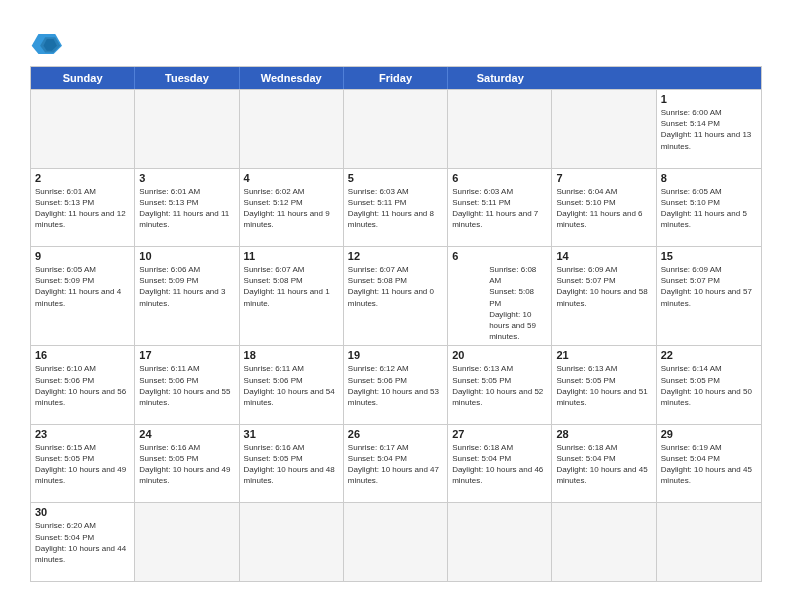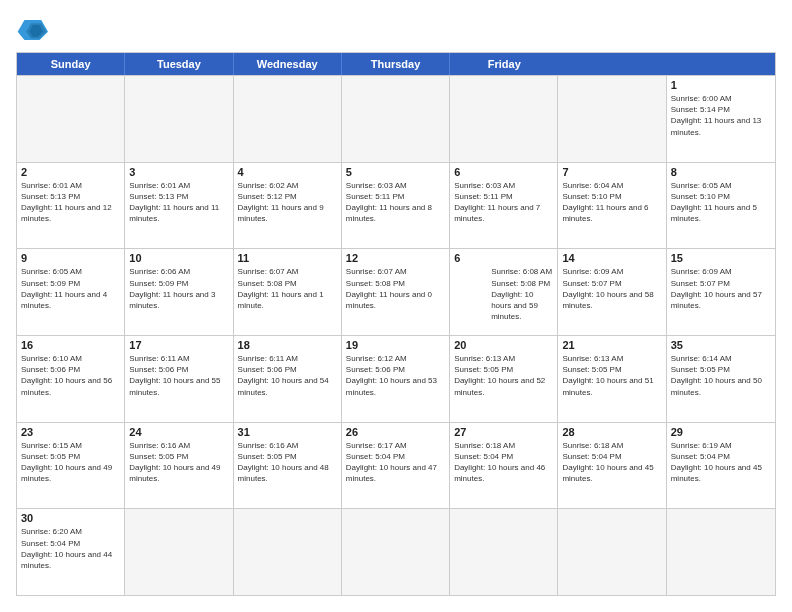--- a/index.html
+++ b/index.html
@@ -6,21 +6,21 @@
     body {
       font-family: Arial, sans-serif;
       background: #fff;
       width: 792px;
       height: 612px;
       overflow: hidden;
     }
     .page {
       width: 792px;
       height: 612px;
-      padding: 16px;
+      padding: 30px;
       display: flex;
       flex-direction: column;
     }
     .header {
       display: flex;
       align-items: flex-start;
       justify-content: space-between;
       margin-bottom: 8px;
     }
     .logo {
@@ -129,22 +129,22 @@
       <div class="month-title"></div>
       <div class="subtitle"></div>
     </div>
   </div>
 
   <div class="calendar">
     <div class="cal-header">
     <div class="cal-header-cell">Sunday</div>
         <div class="cal-header-cell">Tuesday</div>
         <div class="cal-header-cell">Wednesday</div>
-        <div class="cal-header-cell">Thursday</div>
         <div class="cal-header-cell">Friday</div>
+        <div class="cal-header-cell">Saturday</div>
       </div>
     <div class="cal-body">
     <div class="cal-row">
           <div class="cal-cell empty"></div>
           <div class="cal-cell empty"></div>
           <div class="cal-cell empty"></div>
           <div class="cal-cell empty"></div>
           <div class="cal-cell empty"></div>
           <div class="cal-cell empty"></div>
           <div class="cal-cell">
@@ -273,21 +273,21 @@
 Sunset: 5:05 PM
 Daylight: 10 hours and 52 minutes.</div>
           </div>
           <div class="cal-cell">
             <div class="day-number">21</div>
             <div class="cell-info" style="white-space: pre-line;">Sunrise: 6:13 AM
 Sunset: 5:05 PM
 Daylight: 10 hours and 51 minutes.</div>
           </div>
           <div class="cal-cell">
-            <div class="day-number">35</div>
+            <div class="day-number">22</div>
             <div class="cell-info" style="white-space: pre-line;">Sunrise: 6:14 AM
 Sunset: 5:05 PM
 Daylight: 10 hours and 50 minutes.</div>
           </div>
         </div>
         <div class="cal-row">
           <div class="cal-cell">
             <div class="day-number">23</div>
             <div class="cell-info" style="white-space: pre-line;">Sunrise: 6:15 AM
 Sunset: 5:05 PM

